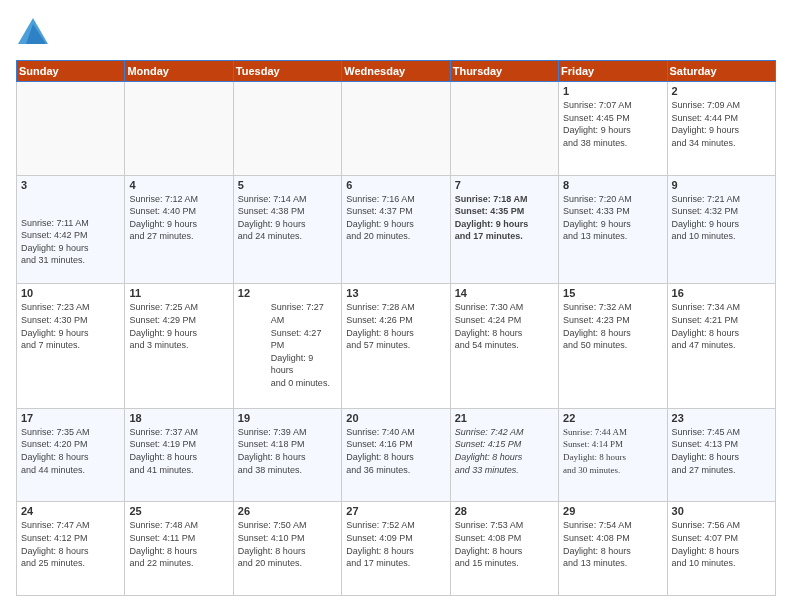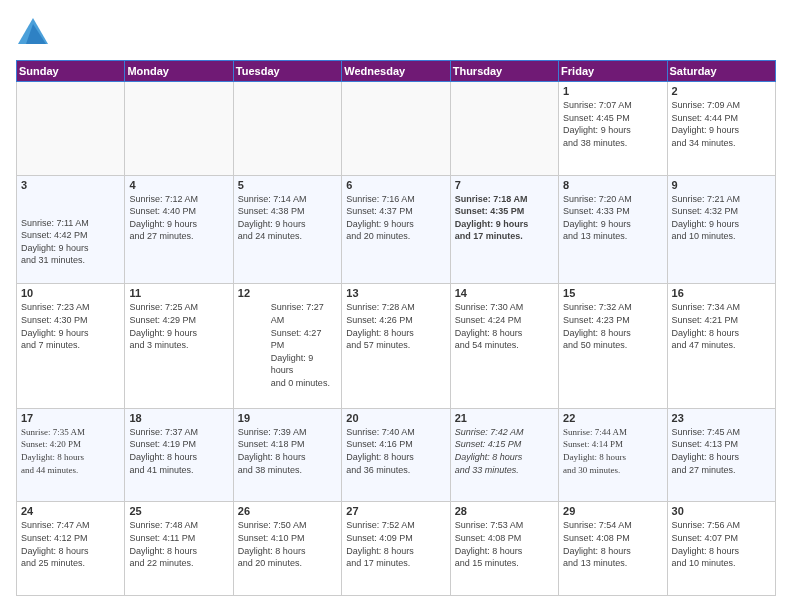--- a/index.html
+++ b/index.html
@@ -39,21 +39,21 @@
       font-size: 14px;
       color: #444;
     }
     .calendar {
       flex: 1;
       border-collapse: collapse;
       width: 100%;
       table-layout: fixed;
     }
     .calendar th {
-      background: #701a75;
+      background: #c2410c;
       color: #fff;
       font-size: 11px;
       padding: 4px 2px;
       text-align: left;
       border: 1px solid #3a7bd5;
     }
     .calendar td {
       border: 1px solid #ccc;
       vertical-align: top;
       padding: 3px 4px;
@@ -233,21 +233,21 @@
             <span class="day-num">16</span>
             <div class="day-info" style="white-space: pre-line;">Sunrise: 7:34 AM
 Sunset: 4:21 PM
 Daylight: 8 hours
 and 47 minutes.</div>
           </td>
         </tr>
         <tr>
           <td>
             <span class="day-num">17</span>
-            <div class="day-info" style="white-space: pre-line; font-family: Liberation Serif, serif;">Sunrise: 7:35 AM
+            <div class="day-info" style="white-space: pre-line;">Sunrise: 7:35 AM
 Sunset: 4:20 PM
 Daylight: 8 hours
 and 44 minutes.</div>
           </td>
           <td>
             <span class="day-num">18</span>
             <div class="day-info" style="white-space: pre-line;">Sunrise: 7:37 AM
 Sunset: 4:19 PM
 Daylight: 8 hours
 and 41 minutes.</div>

